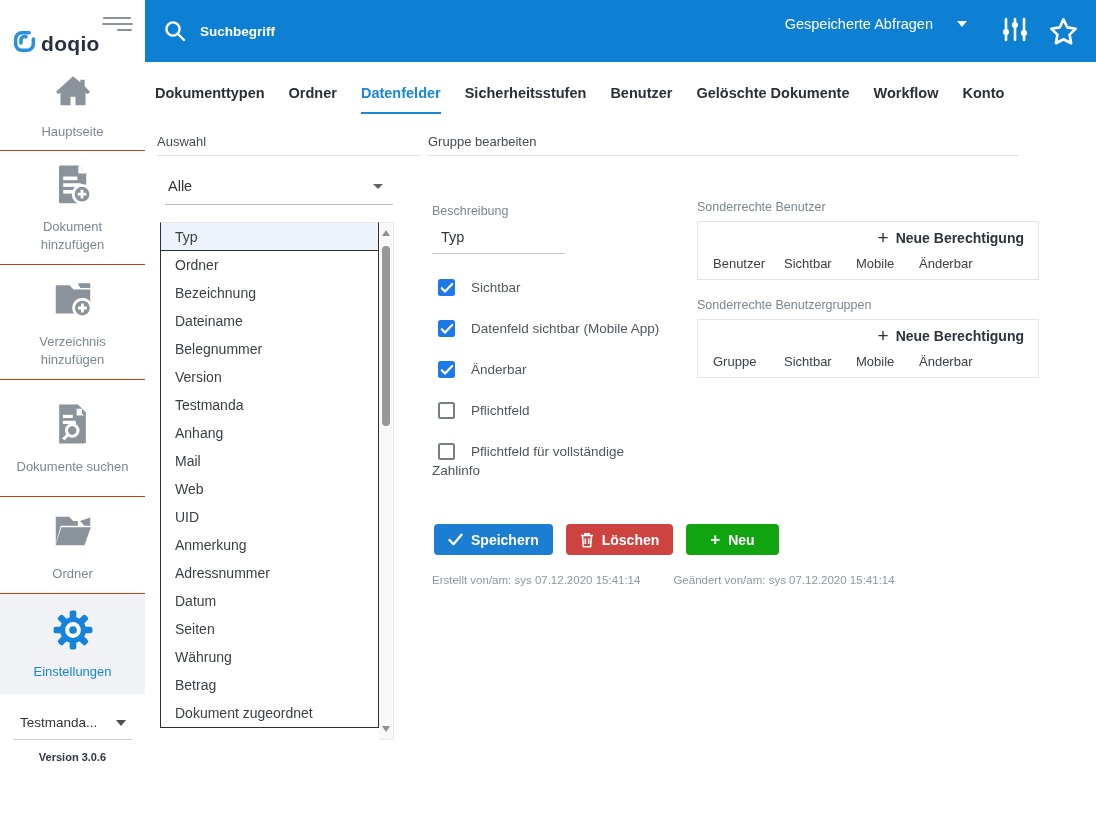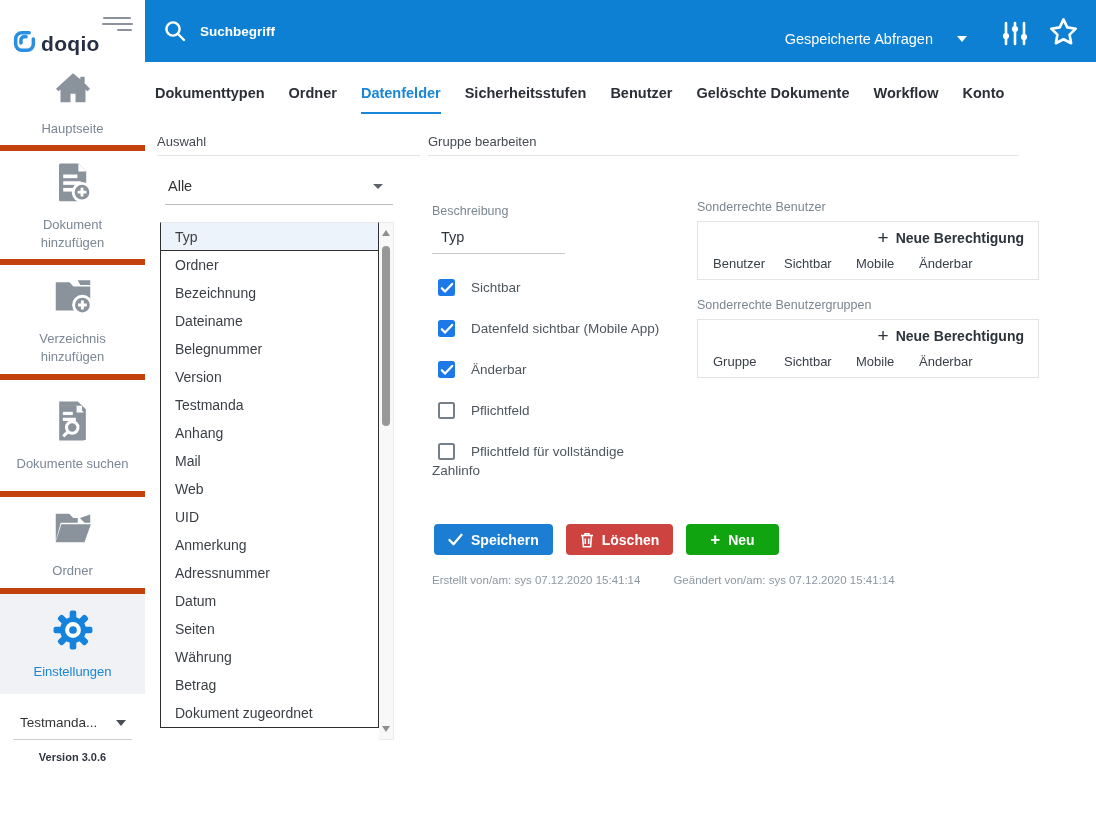--- a/index.html
+++ b/index.html
@@ -17,32 +17,32 @@
   .hamburger i:nth-child(2){ left:0; top:6px; width:31px; }
   .hamburger i:nth-child(3){ right:1px; top:12px; width:15px; }
 
   
   .topbar { position:absolute; left:145px; top:0; width:951px; height:62px; background:#0d80d4;
     display:flex; align-items:center; color:#fff; }
   .search-wrap { display:flex; align-items:center; margin-left:18px; gap:13px; }
   .search-input { background:transparent; border:none; outline:none; color:#fff;
     font-family:"Liberation Sans", sans-serif; font-size:13.5px; font-weight:700; width:300px; }
   .search-input::placeholder { color:#fff; opacity:1; }
-  .tb-right { margin-left:auto; display:flex; align-items:flex-end; margin-right:17px; }
+  .tb-right { margin-left:auto; display:flex; align-items:flex-start; margin-right:17px; }
   .saved-queries { display:flex; align-items:center; font-size:14.5px; font-weight:500; }
   .caret-w { width:0; height:0; border-left:5px solid transparent; border-right:5px solid transparent;
     border-top:6px solid #fff; margin-left:24px; }
   .tb-icon { display:flex; align-items:center; }
   .tb-filter { margin-left:34px; }
   .tb-star { margin-left:19px; }
 
   
   .sidebar { position:absolute; left:0; top:62px; width:145px; height:764px; background:#fff; }
   .side-item { display:flex; flex-direction:column; align-items:center; justify-content:center;
-    border-bottom:6px solid #c2410c; text-align:center; }
+    border-bottom:1px solid #c2410c; text-align:center; }
   .side-item.active { background:#f0f2f5; border-bottom:none; }
   .side-label { font-size:13px; color:#7b8794; line-height:1.35; margin-top:7px; max-width:112px; }
   .side-item.active .side-label { color:#1a86d8; }
   .tenant { position:absolute; left:13px; top:653px; width:119px; display:flex; align-items:center;
     justify-content:space-between; padding:0 6px 9px 7px; border-bottom:1px solid #c9ced4;
     font-size:13.5px; color:#333; }
   .caret-d { width:0; height:0; border-left:5px solid transparent; border-right:5px solid transparent;
     border-top:6px solid #4a4f55; }
   .version { position:absolute; left:0; top:689px; width:145px; text-align:center;
     font-size:11px; font-weight:700; color:#2e3440; }

